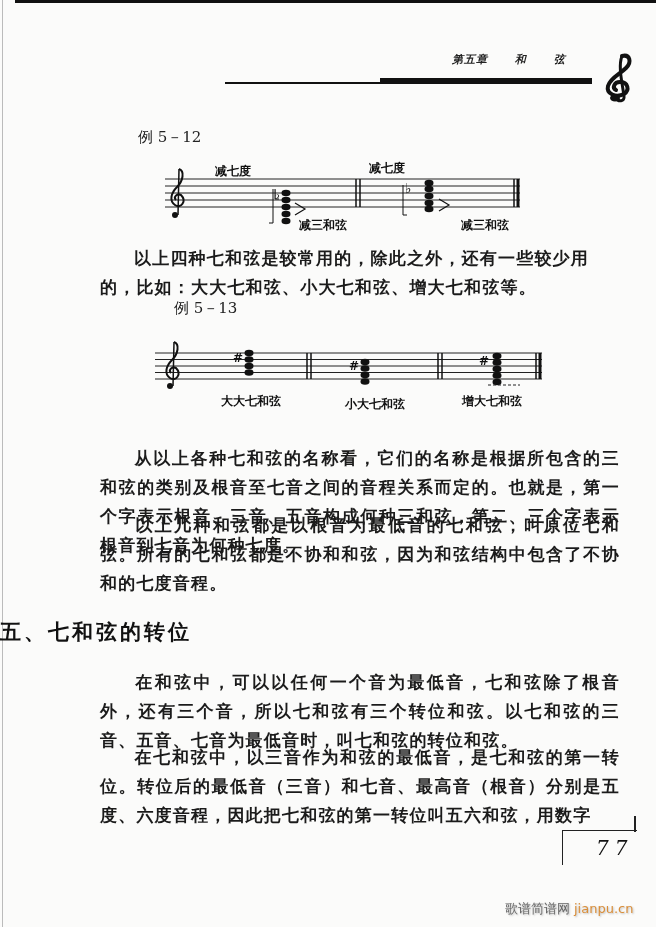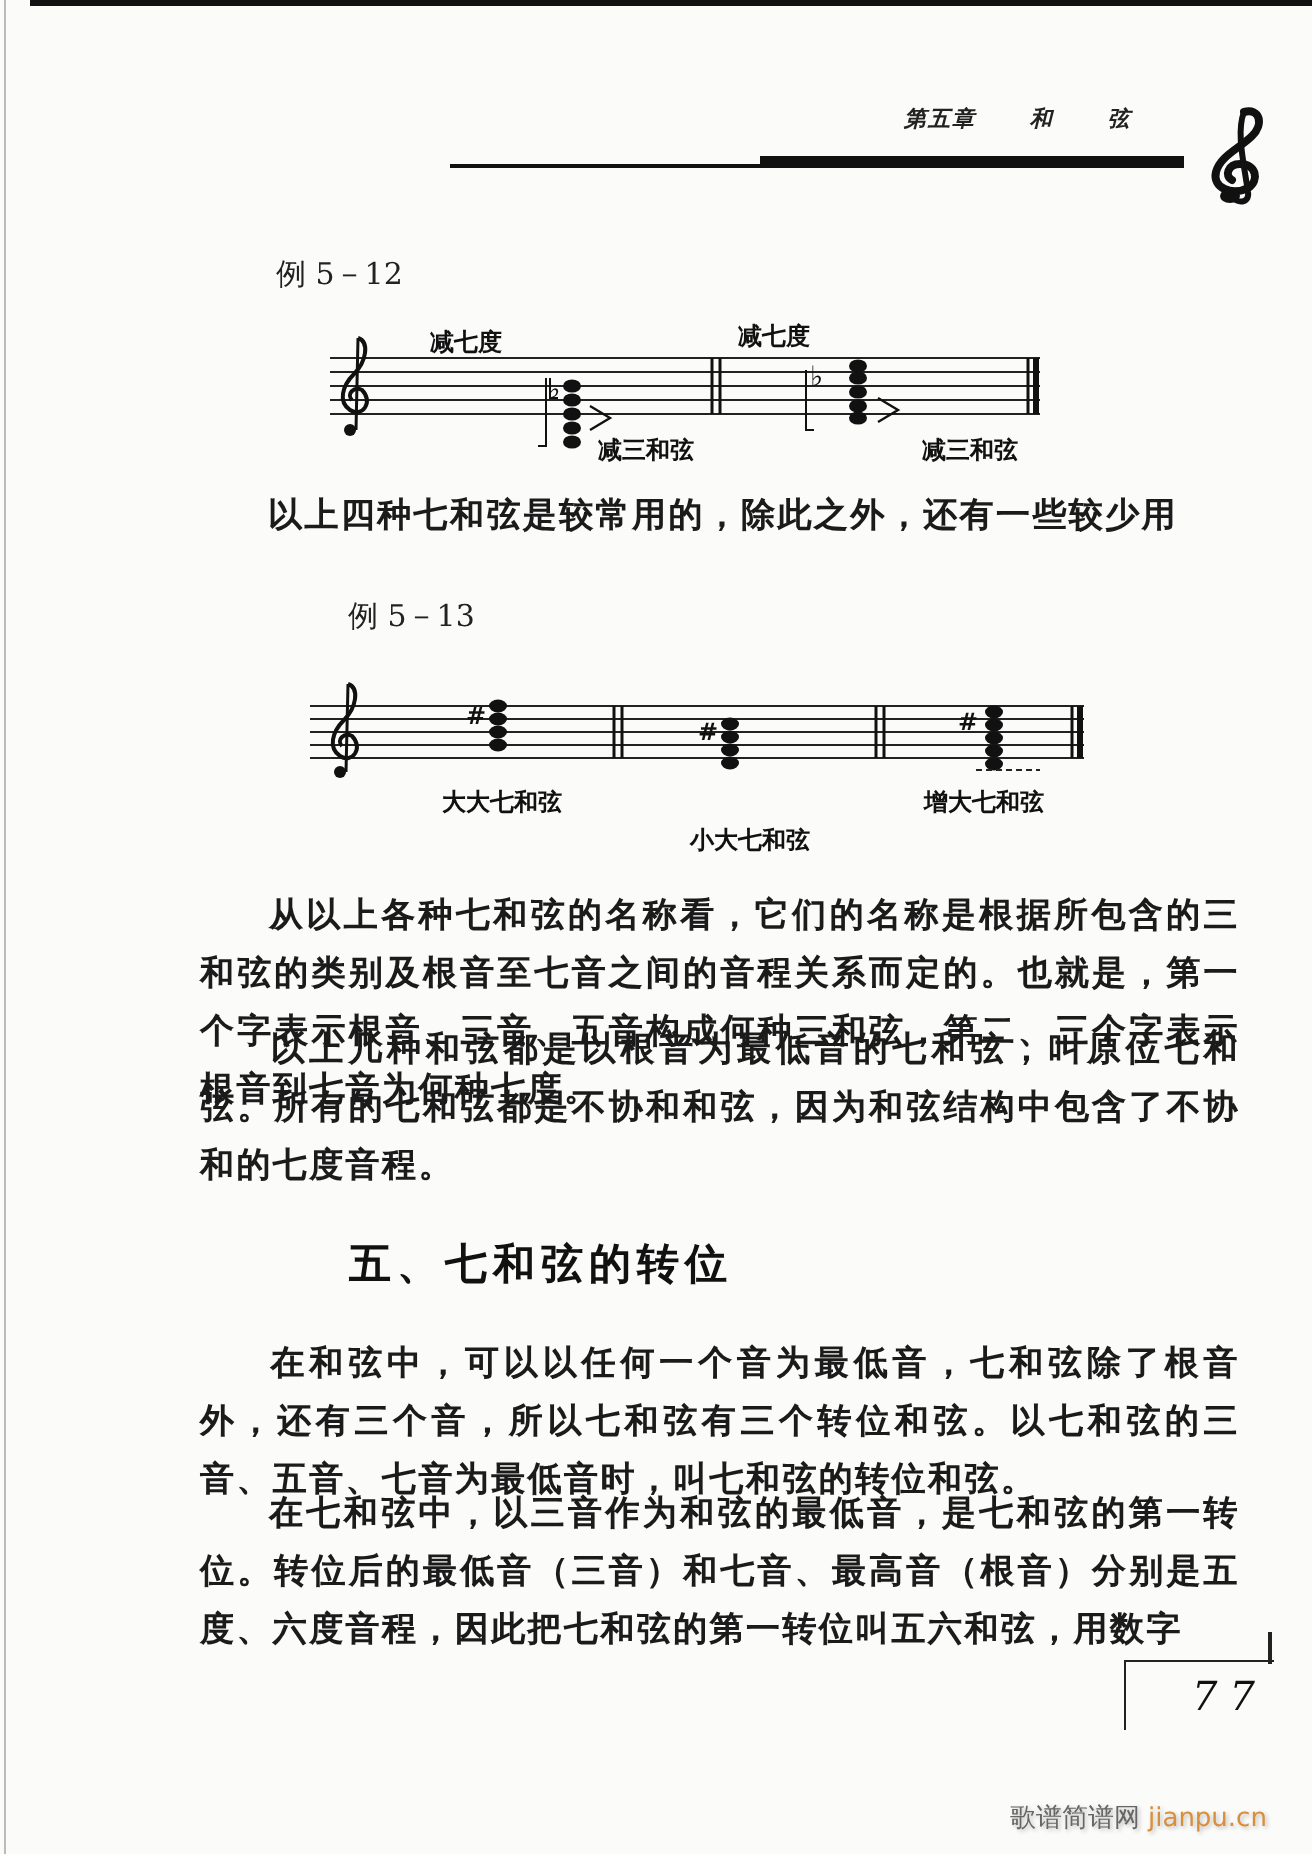--- a/index.html
+++ b/index.html
@@ -26,21 +26,21 @@
 
   .para {
     position:absolute; left:100px; width:520px;
     font-size:17px; line-height:29px; letter-spacing:1.2px;
     text-align:justify; font-weight:bold; color:#1b1b1b;
     font-family:"DejaVu Sans", sans-serif;
   }
   .para .indent { display:inline-block; width:34px; }
 
   .section-title {
-    position:absolute; left:0; width:541px; top:618px; text-align:center;
+    position:absolute; left:0; width:541px; top:618px; text-align:left;
     font-family:"DejaVu Sans", sans-serif; font-size:21px; font-weight:bold;
     letter-spacing:3px; color:#111;
   }
 
   .score { position:absolute; }
   .chord-label {
     position:absolute; font-family:Liberation Serif, serif;
     font-weight:bold; font-size:12px; color:#111; white-space:nowrap;
   }
 
@@ -124,20 +124,21 @@
   </g>
   <path d="M274 34 L284 40 L274 46" fill="none" stroke="#111" stroke-width="1.2"></path>
 </svg>
 <div class="chord-label" style="left:215px; top:163px;">减七度</div>
 <div class="chord-label" style="left:299px; top:217px;">减三和弦</div>
 <div class="chord-label" style="left:369px; top:160px;">减七度</div>
 <div class="chord-label" style="left:461px; top:217px;">减三和弦</div>
 
 <div class="para" style="top:244px;">
   <span class="indent"></span><span>以上四种七和弦是较常用的，除此之外，还有一些较少用</span><br>
+  <span>的，比如：大大七和弦、小大七和弦、增大七和弦等。</span>
 </div>
 
 <div class="example-label" style="left:138px; top:299px;margin-left:36px;">例 5－13</div>
 
 <svg class="score" style="left:155px; top:340px;" width="390" height="50">
   <g stroke="#222" stroke-width="1">
     <line x1="0" y1="13" x2="387" y2="13"></line>
     <line x1="0" y1="19.5" x2="387" y2="19.5"></line>
     <line x1="0" y1="26" x2="387" y2="26"></line>
     <line x1="0" y1="32.5" x2="387" y2="32.5"></line>
@@ -173,21 +174,21 @@
   <g fill="#111">
     <ellipse cx="342" cy="16" rx="4.5" ry="3.2"></ellipse>
     <ellipse cx="342" cy="22.5" rx="4.5" ry="3.2"></ellipse>
     <ellipse cx="342" cy="29" rx="4.5" ry="3.2"></ellipse>
     <ellipse cx="342" cy="35.5" rx="4.5" ry="3.2"></ellipse>
     <ellipse cx="342" cy="42" rx="4.5" ry="3.2"></ellipse>
   </g>
   <line x1="333" y1="45" x2="365" y2="45" stroke="#222" stroke-width="1" stroke-dasharray="3,2"></line>
 </svg>
 <div class="chord-label" style="left:221px; top:393px;">大大七和弦</div>
-<div class="chord-label" style="left:345px; top:412px;">小大七和弦</div>
+<div class="chord-label" style="left:345px; top:396px;">小大七和弦</div>
 <div class="chord-label" style="left:462px; top:393px;">增大七和弦</div>
 
 <div class="para" style="top:423px;margin-top:21px;">
   <span class="indent"></span><span>从以上各种七和弦的名称看，它们的名称是根据所包含的三和弦的类别及根音至七音之间的音程关系而定的。也就是，第一个字表示根音、三音、五音构成何种三和弦，第二、三个字表示根音到七音为何种七度。</span>
 </div>
 
 <div class="para" style="top:511px;">
   <span class="indent"></span><span>以上几种和弦都是以根音为最低音的七和弦，叫原位七和弦。所有的七和弦都是不协和和弦，因为和弦结构中包含了不协和的七度音程。</span>
 </div>
 

